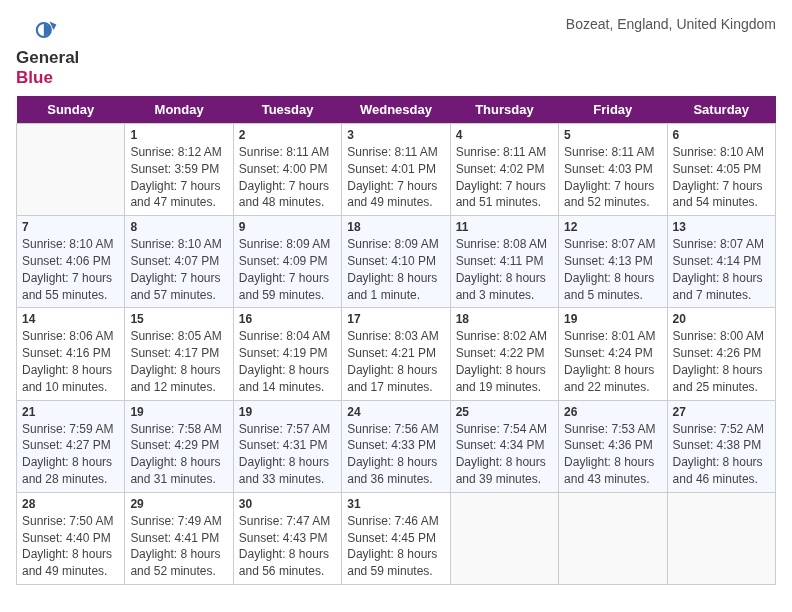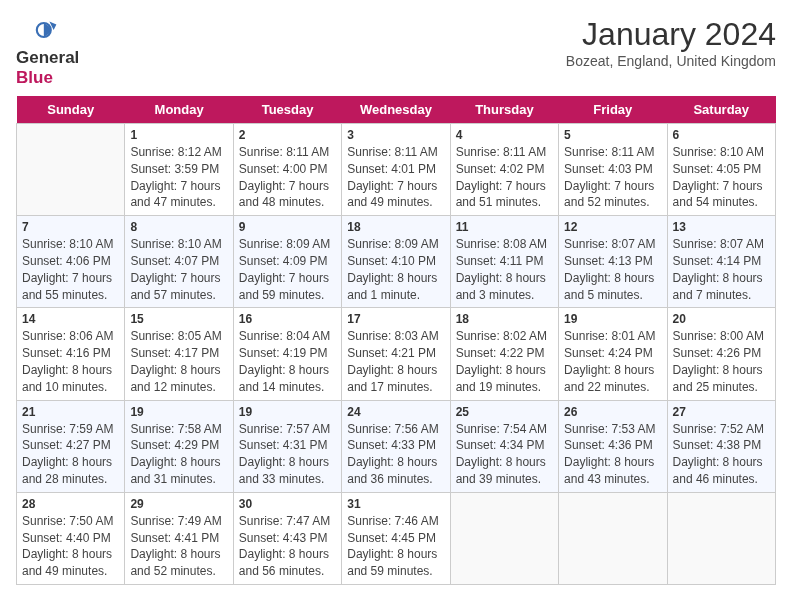--- a/index.html
+++ b/index.html
@@ -37,21 +37,21 @@
     .cal-subtitle {
       font-size: 14px;
       color: #555;
     }
     table {
       width: 100%;
       border-collapse: collapse;
       table-layout: fixed;
     }
     th {
-      background: #be185d;
+      background: #701a75;
       color: #fff;
       font-size: 13px;
       padding: 6px 4px;
       text-align: center;
       font-weight: bold;
     }
     td {
       border: 1px solid #ccc;
       vertical-align: top;
       padding: 4px 5px;
@@ -87,21 +87,20 @@
       <circle cx="14" cy="20" r="10" fill="none" stroke="#3a6fb5" stroke-width="3"></circle>
       <path d="M14 10 Q24 15 24 20 Q24 25 14 30" fill="#3a6fb5"></path>
       <path d="M22 8 L32 12 L28 20 Z" fill="#3a6fb5"></path>
     </svg>
     <div>
       <div style="font-size:17px;font-weight:bold;color:#333;">General</div>
       <div style="font-size:17px;font-weight:bold;color:#be185d;">Blue</div>
     </div>
   </div>
   <div class="title-block">
-    <div class="cal-title">January 2024</div>
     <div class="cal-subtitle">Bozeat, England, United Kingdom</div>
   </div>
 </div>
 
 <table>
   <thead>
     <tr>
       <th>Sunday</th>
       <th>Monday</th>
       <th>Tuesday</th>

